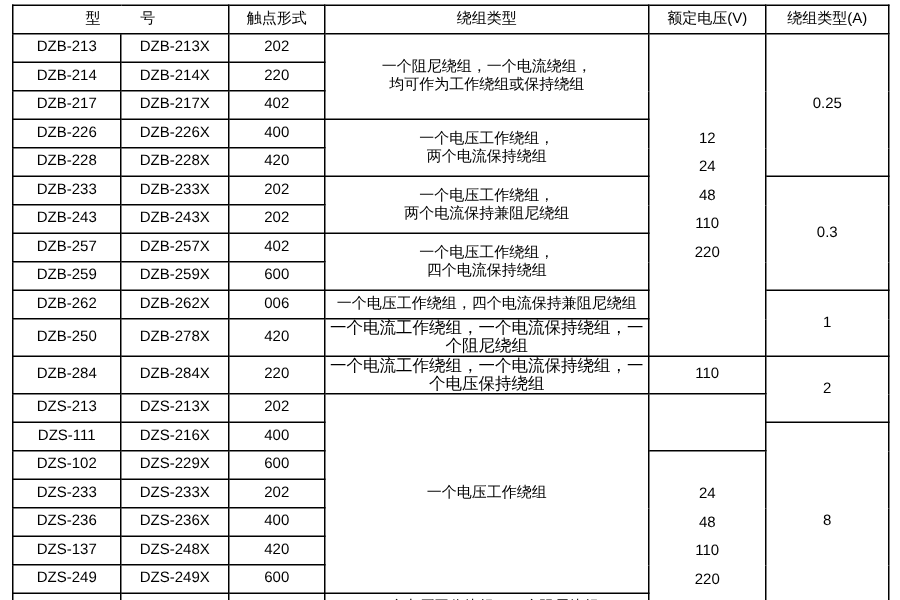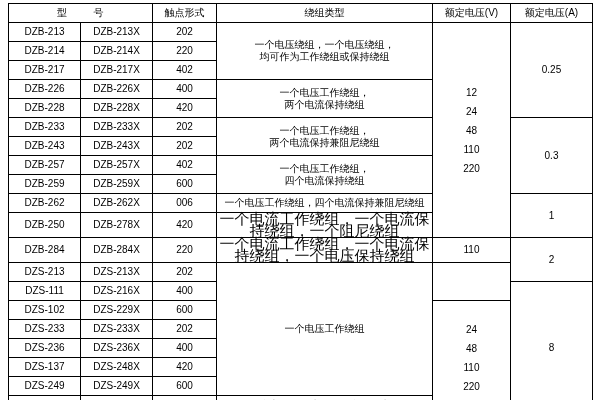--- a/index.html
+++ b/index.html
@@ -60,21 +60,21 @@
   }
   .hdr-model span.gap {
     display: inline-block;
     width: 26px;
   }
   .wind-cell {
     padding: 0 3px;
     line-height: 13px;
   }
   .tight {
-    font-size: 15px;
+    font-size: 11px;
     letter-spacing: 0px;
   }
 </style>
 </head>
 <body>
 
 <div class="page">
 
   <div class="continued"></div>
 
@@ -86,30 +86,30 @@
       <col class="c-wind">
       <col class="c-volt">
       <col class="c-amp">
     </colgroup>
     <thead>
       <tr>
         <td colspan="2" class="hdr-model"><span>型</span><span class="gap"></span><span>号</span></td>
         <td>触点形式</td>
         <td>绕组类型</td>
         <td>额定电压(V)</td>
-        <td>额定电压(A)</td>
+        <td>绕组类型(A)</td>
       </tr>
     </thead>
     <tbody id="spec-body">
         <tr>
           <td>DZB-213</td>
           <td>DZB-213X</td>
           <td>202</td>
           <td class="wind-cell" rowspan="3">
-            <div>一个电压绕组，一个电压绕组，</div>
+            <div>一个阻尼绕组，一个电流绕组，</div>
             <div>均可作为工作绕组或保持绕组</div>
           </td>
           <td rowspan="11" style="line-height: 19px;">
             <div>12</div>
             <div>24</div>
             <div>48</div>
             <div>110</div>
             <div>220</div>
           </td>
           <td rowspan="5">0.25</td>

